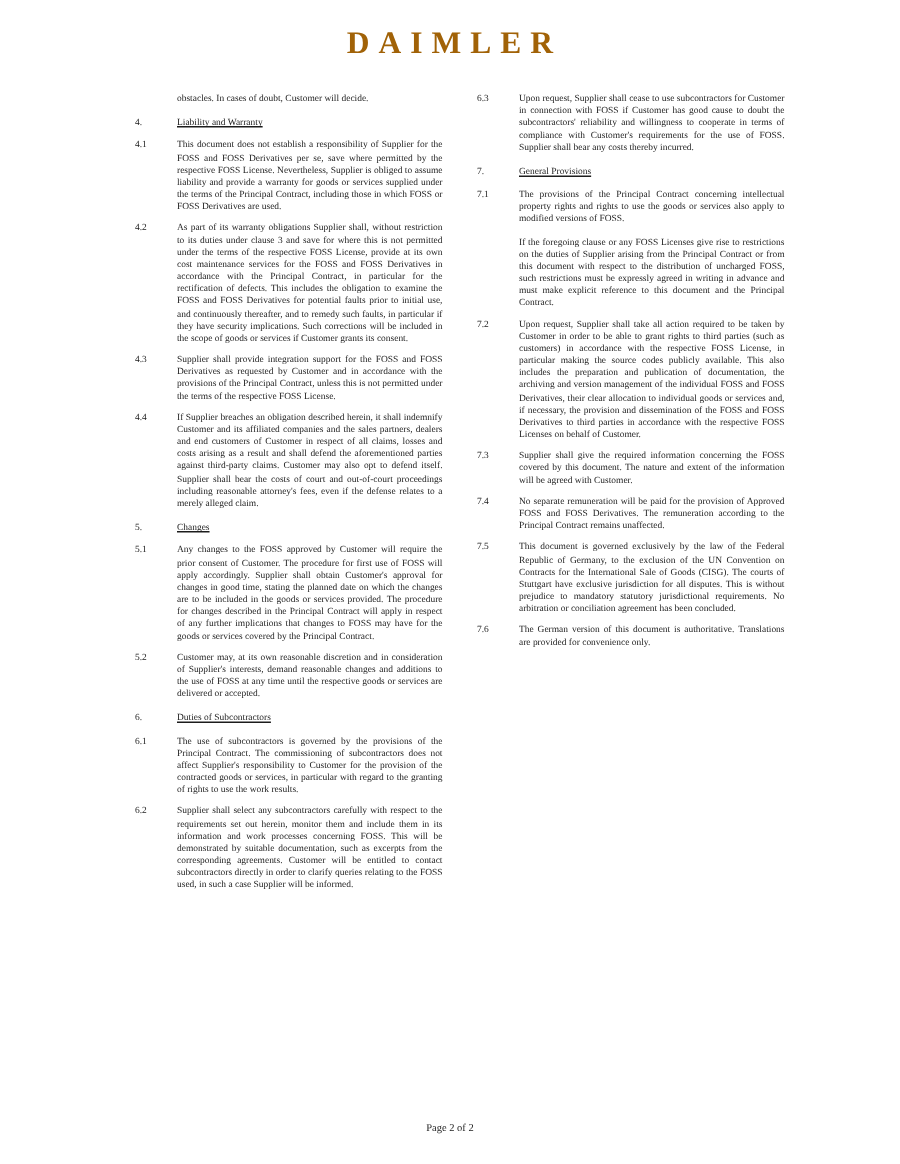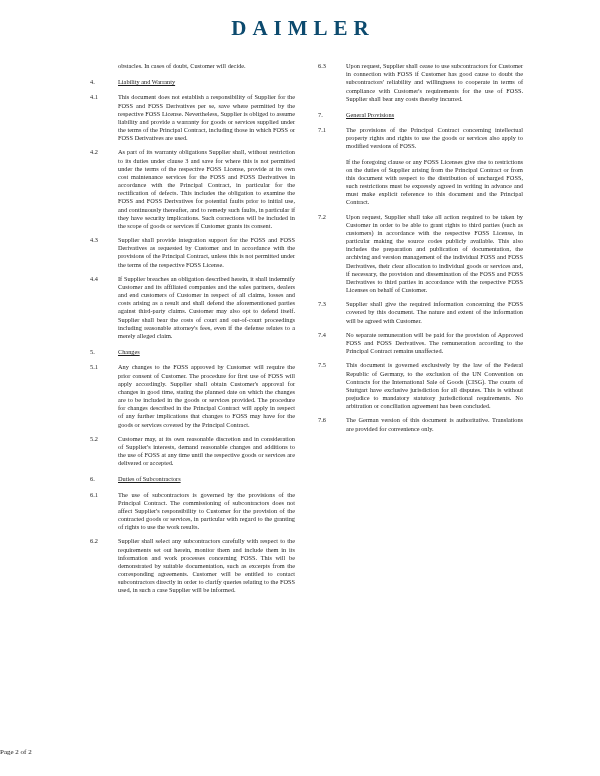--- a/index.html
+++ b/index.html
@@ -15,21 +15,21 @@
     position: absolute; top: 16px; left: 0; right: 0;
     text-align: center;
   }
   .logo {
     display: inline-block;
     font-family: "Liberation Serif", serif;
     font-weight: bold;
     font-size: 21px;
     letter-spacing: 6px;
     padding-left: 6px; 
-    color: #0c4a6e;
+    color: #a16207;
   }
   main.columns {
     position: absolute;
     top: 62px; left: 90px; right: 77px; bottom: 30px;
     display: flex; gap: 23px;
   }
   .col { flex: 1 1 0; min-width: 0; }
   .block { display: flex; margin-bottom: 6px; }
   .block .num {
     flex: 0 0 28px;
@@ -38,20 +38,21 @@
   .block .txt {
     flex: 1 1 auto; min-width: 0;
     font-size: 6.3px; line-height: 1.3;
   }
   .block.heading { margin-top: 8px; margin-bottom: 7px; }
   .block.heading .txt { text-decoration: underline; text-align: left; }
   .block .txt p { text-align: justify; }
   .block .txt p + p { margin-top: 7px; }
   footer.doc-footer {
     position: absolute; bottom: 20px; left: 0; right: 0;
+    text-align: center;
     font-size: 7px;
     color: #1c1c1c;
   }
 </style>
 </head>
 <body>
 
 <div class="page">
 
   <header class="doc-header">

